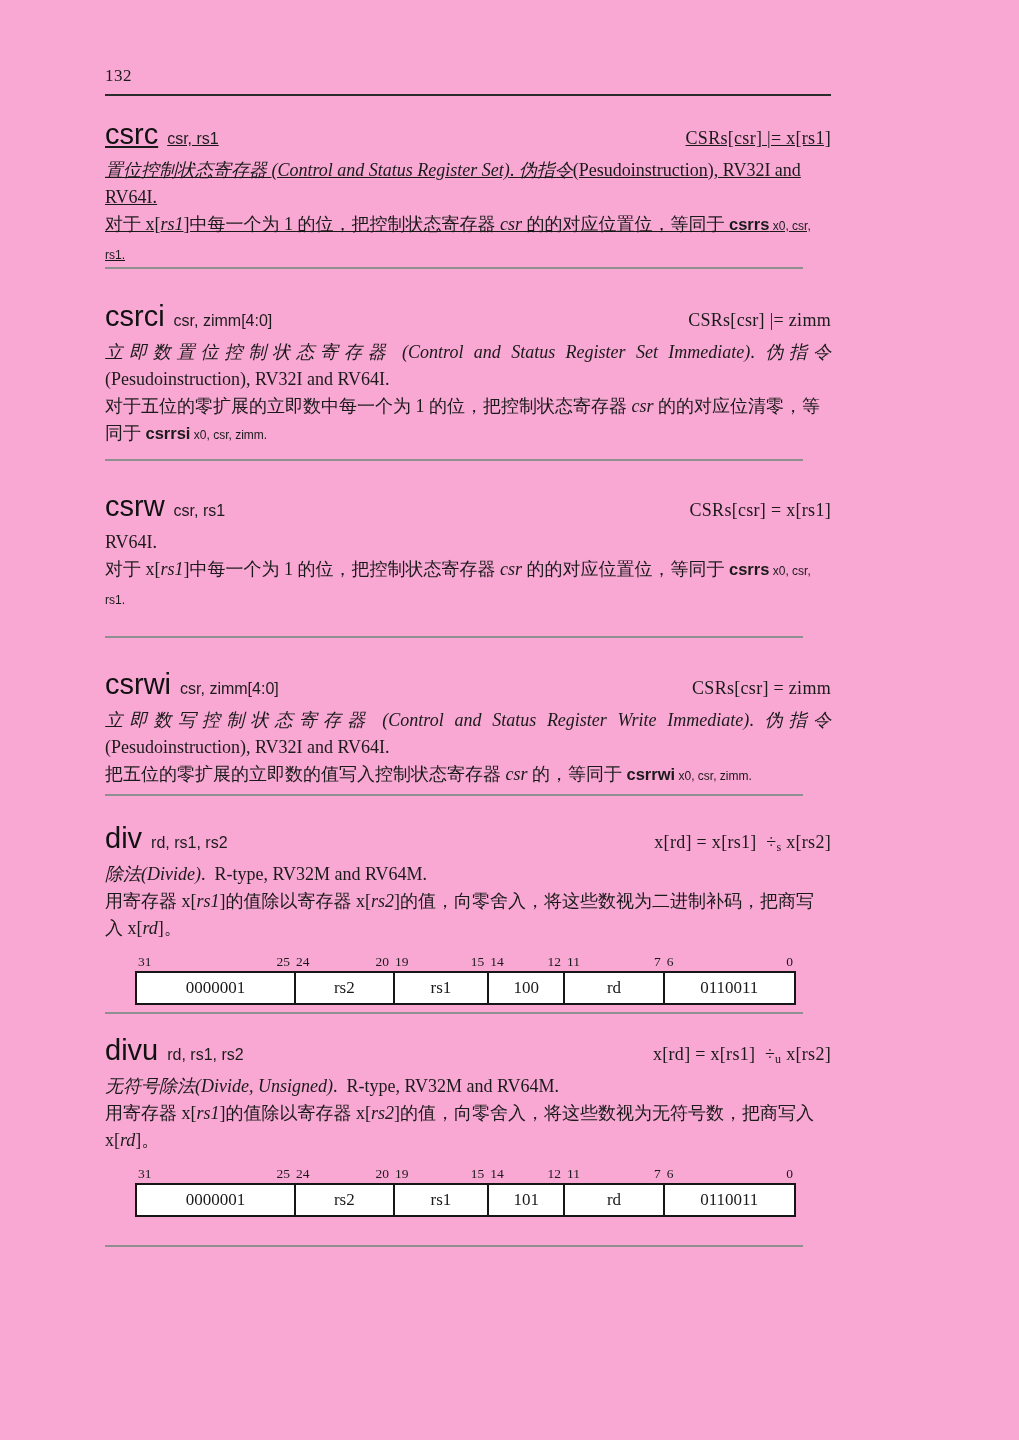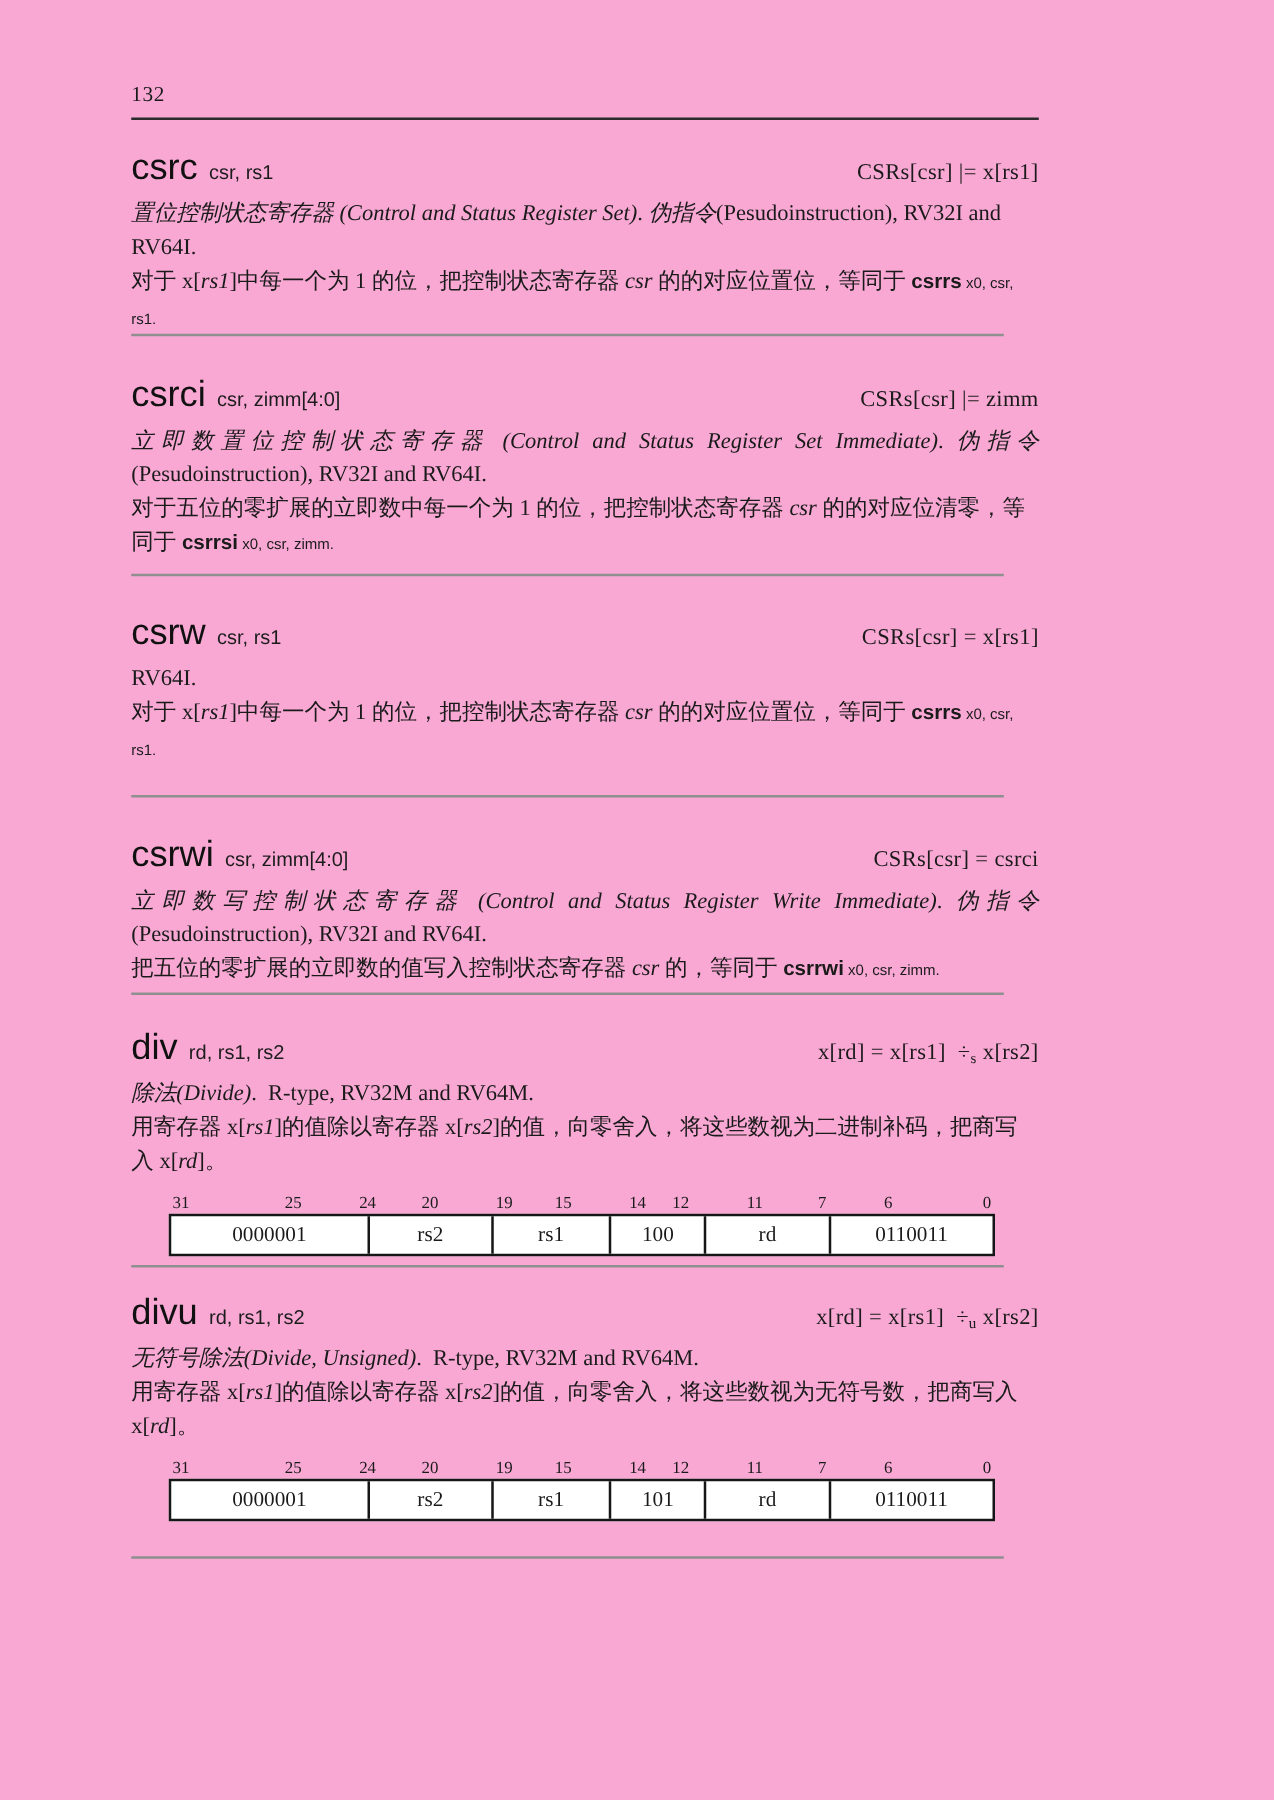--- a/index.html
+++ b/index.html
@@ -4,39 +4,39 @@
 <style>
   html,body { margin:0; padding:0; background:#ffffff; }
   .page {
     position:relative; width:1019px; height:1440px; background:#f9a8d4;
     font-family:"Liberation Serif", serif; color:#1a1a1a; overflow:hidden;
   }
   .pagenum { position:absolute; left:105px; top:66px; font-size:17px; letter-spacing:0.5px; }
   .hdr-rule { position:absolute; left:105px; top:94px; width:726px; border-top:2px solid #2b2b2b; }
 
   .entry { position:absolute; left:105px; width:726px; }
-  .e0 { top:118px; } .e1 { top:300px; } .e2 { top:490px; } .e3 { top:668px; } .e4 { top:822px; } .e5 { top:1034px; }
+  .e0 { top:118px;text-decoration:underline; } .e1 { top:300px; } .e2 { top:490px; } .e3 { top:668px; } .e4 { top:822px; } .e5 { top:1034px; }
 
   .ehead { display:flex; align-items:baseline; height:36px; }
   .iname { font-family:"Liberation Sans", sans-serif; font-size:29px; color:#111; letter-spacing:0px; }
   .iops  { font-family:"Liberation Sans", sans-serif; font-size:16px; color:#1c1c1c; margin-left:9px; }
   .iformula { margin-left:auto; font-size:18px; white-space:pre-wrap; letter-spacing:0.3px; }
 
   .ebody { margin-top:3px; font-size:18px; }
   .bline { line-height:27px; min-height:27px; white-space:pre-wrap; }
   .bline.justify { white-space:normal; text-align:justify; text-align-last:justify; }
 
   .run-cn { font-style:italic; }
   .run-it { font-style:italic; }
   .run-bs { font-family:"Liberation Sans", sans-serif; font-weight:bold; font-size:16.5px; }
   .run-sa { font-family:"Liberation Sans", sans-serif; font-size:12px; }
   .run-sub { font-size:12px; vertical-align:-3px; }
 
   .enc { margin-left:30px; width:661px; margin-top:12px; }
-  .enc-labels { display:flex; font-size:13.5px; height:17px; line-height:16px;gap:40px; }
+  .enc-labels { display:flex; font-size:13.5px; height:17px; line-height:16px; }
   .enc-labels .lc { display:flex; justify-content:space-between; box-sizing:border-box; padding:0 3px; }
   .enc-row { display:flex; border:2px solid #161616; height:30px; box-sizing:content-box; background:#fff; }
   .enc-row .bc { box-sizing:border-box; text-align:center; font-size:17px; line-height:29px; overflow:hidden; }
   .enc-row .bc + .bc { border-left:2px solid #161616; }
   .w0 { width:23.9%; } .w1 { width:15.0%; } .w2 { width:14.4%; }
   .w3 { width:11.6%; } .w4 { width:15.1%; } .w5 { width:20.0%; }
 
   .sep { position:absolute; left:105px; width:698px; border-top:2px solid #8f8f8f; }
   .s0 { top:267px; } .s1 { top:459px; } .s2 { top:636px; } .s3 { top:794px; } .s4 { top:1012px; } .s5 { top:1245px; }
 </style>
@@ -89,21 +89,21 @@
       <div class="bline"><span class="run-rg">对于 x[</span><span class="run-it">rs1</span><span class="run-rg">]中每一个为 1 的位，把控制状态寄存器 </span><span class="run-it">csr</span><span class="run-rg"> 的的对应位置位，等同于 </span><span class="run-bs">csrrs</span><span class="run-sa"> x0, csr,</span></div>
       <div class="bline"><span class="run-sa">rs1.</span></div>
     </div>
   </div>
   <div class="sep s2"></div>
 
   <div class="entry e3">
     <div class="ehead">
       <span class="iname">csrwi</span>
       <span class="iops">csr, zimm[4:0]</span>
-      <span class="iformula"><span class="run-rg">CSRs[csr] = csrci</span></span>
+      <span class="iformula"><span class="run-rg">CSRs[csr] = zimm</span></span>
     </div>
     <div class="ebody">
       <div class="bline justify"><span class="run-cn">立即数写控制状态寄存器 </span><span class="run-it">(Control and Status Register Write Immediate)</span><span class="run-rg">. </span><span class="run-cn">伪指令</span></div>
       <div class="bline"><span class="run-rg">(Pesudoinstruction), RV32I and RV64I.</span></div>
       <div class="bline"><span class="run-rg">把五位的零扩展的立即数的值写入控制状态寄存器 </span><span class="run-it">csr</span><span class="run-rg"> 的，等同于 </span><span class="run-bs">csrrwi</span><span class="run-sa"> x0, csr, zimm.</span></div>
     </div>
   </div>
   <div class="sep s3"></div>
 
   <div class="entry e4">

